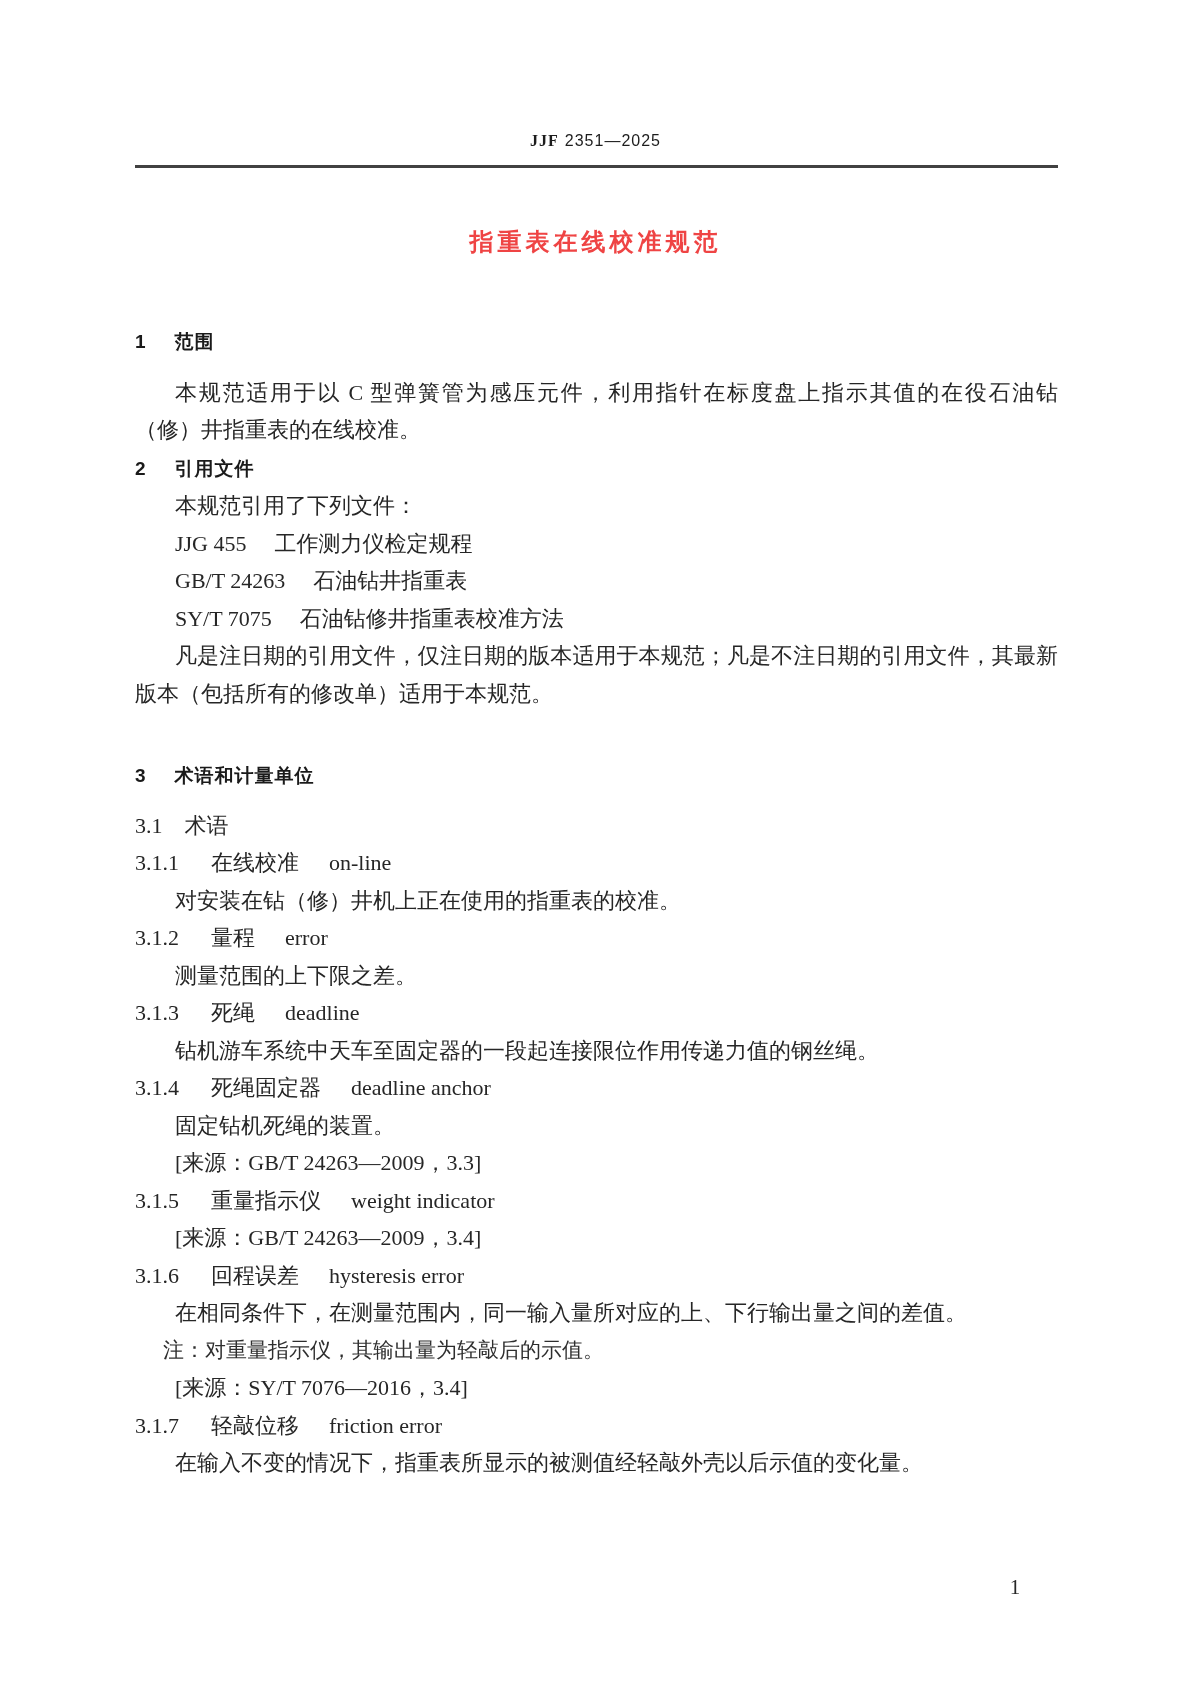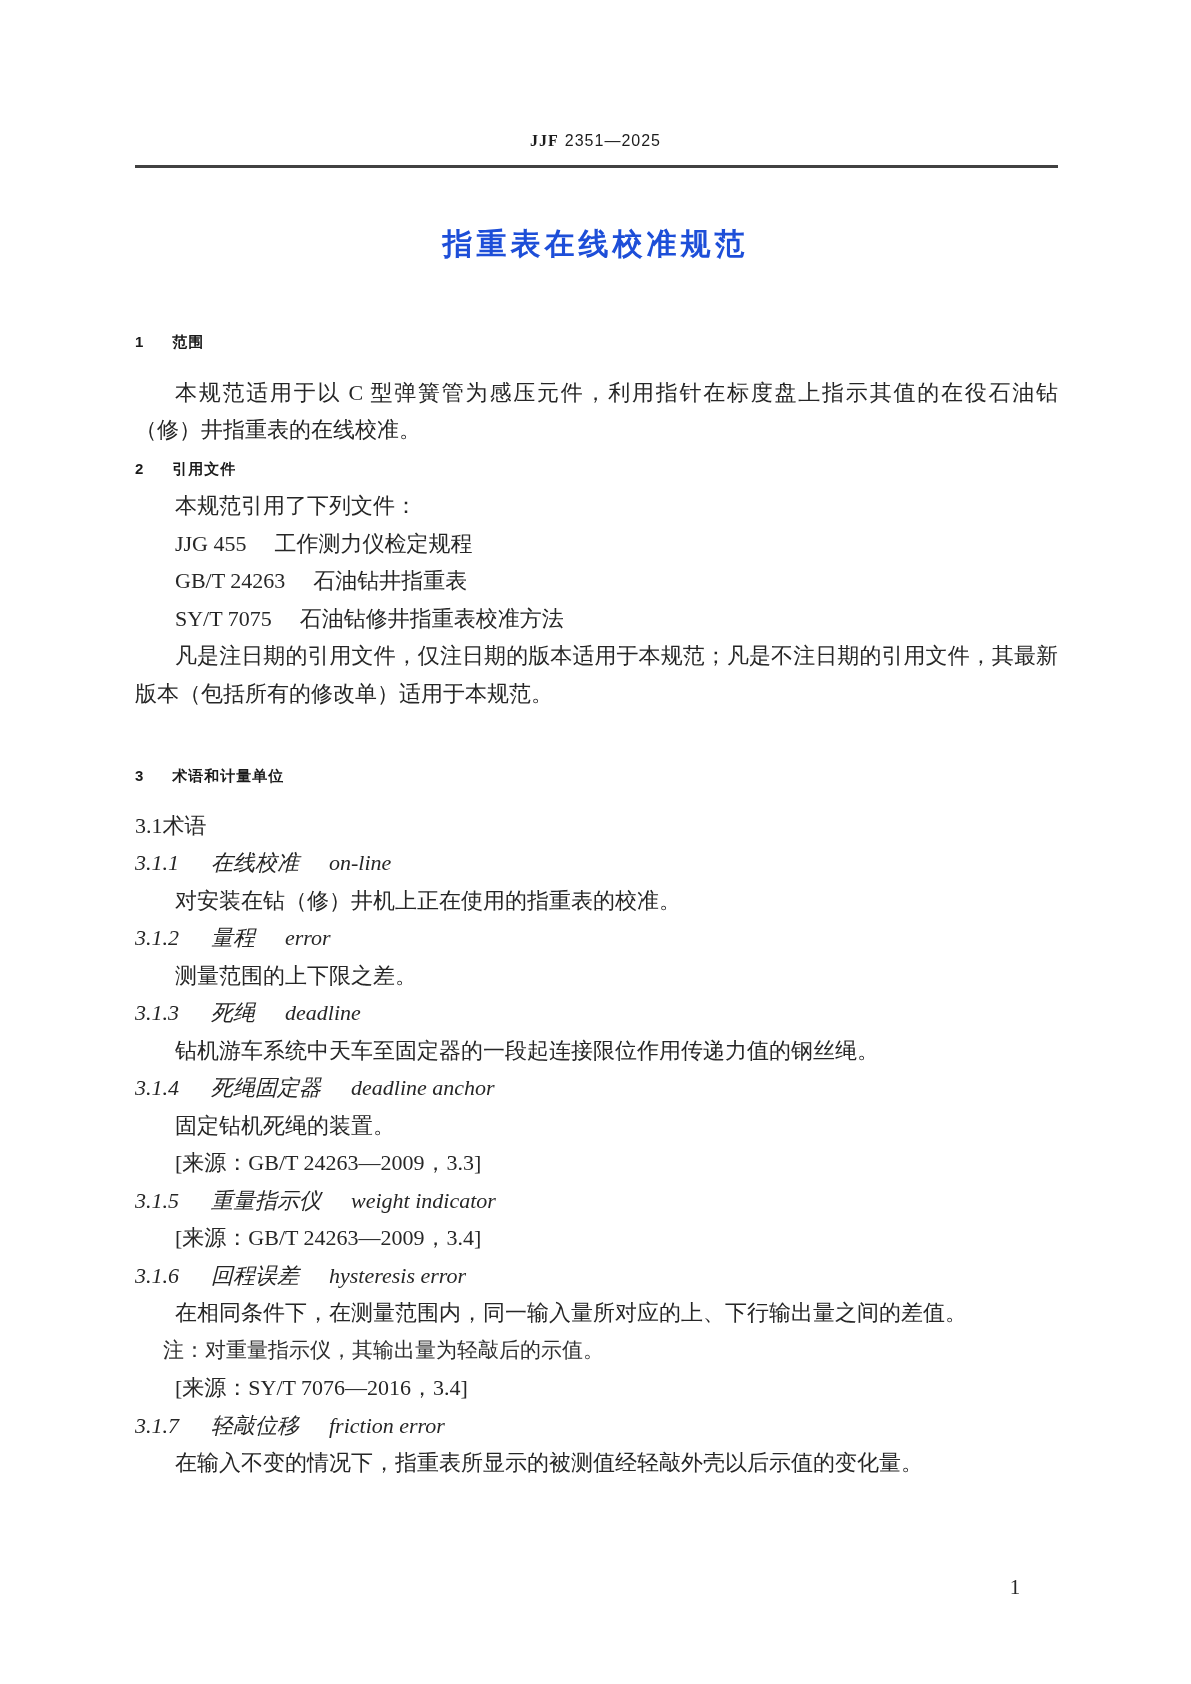--- a/index.html
+++ b/index.html
@@ -33,53 +33,53 @@
     margin-left: 6px;
   }
   .header-rule {
     position: absolute; top: 165px; left: 135px; width: 923px; height: 3px;
     background: #414141;
   }
   
   .doc-title {
     position: absolute; top: 226px; left: 0; width: 100%;
     text-align: center;
-    font-family: Liberation Serif, serif;
+    font-family: Liberation Mono, monospace;
     font-weight: bold;
-    font-size: 30px; line-height: 36px;
+    font-size: 24px; line-height: 36px;
     letter-spacing: 4px;
-    color: #1d4ed8;
+    color: #ef4444;
   }
   
   .content {
     position: absolute; left: 135px; top: 323px; width: 923px;
     font-size: 22px; line-height: 37.5px;
   }
   .sec-heading {
     font-family: "Liberation Sans", sans-serif;
     font-weight: bold;
-    font-size: 15px; line-height: 37.5px;
+    font-size: 19px; line-height: 37.5px;
     color: #1a1a1a;
     letter-spacing: 1px;
   }
   .sec-heading .h-title { margin-left: 28px; }
   .sub-heading {
     font-size: 22px; line-height: 37.5px;
     color: #262626;
   }
-  .sub-heading .h-title { }
+  .sub-heading .h-title { margin-left: 22px; }
   .body-para {
     text-align: justify;
     text-indent: 40px;
     line-height: 37.5px;
   }
   .plain-line { line-height: 37.5px; }
   .indented { padding-left: 40px; }
   .ref-line .ref-name { margin-left: 28px; }
-  .term-head { line-height: 37.5px; font-style: italic; }
+  .term-head { line-height: 37.5px; }
   .term-head .term-zh { margin-left: 32px; }
   .term-head .term-en { margin-left: 30px; }
   .term-def {
     text-align: justify;
     text-indent: 40px;
     line-height: 37.5px;
   }
   .term-source {
     padding-left: 40px;
     line-height: 37.5px;

